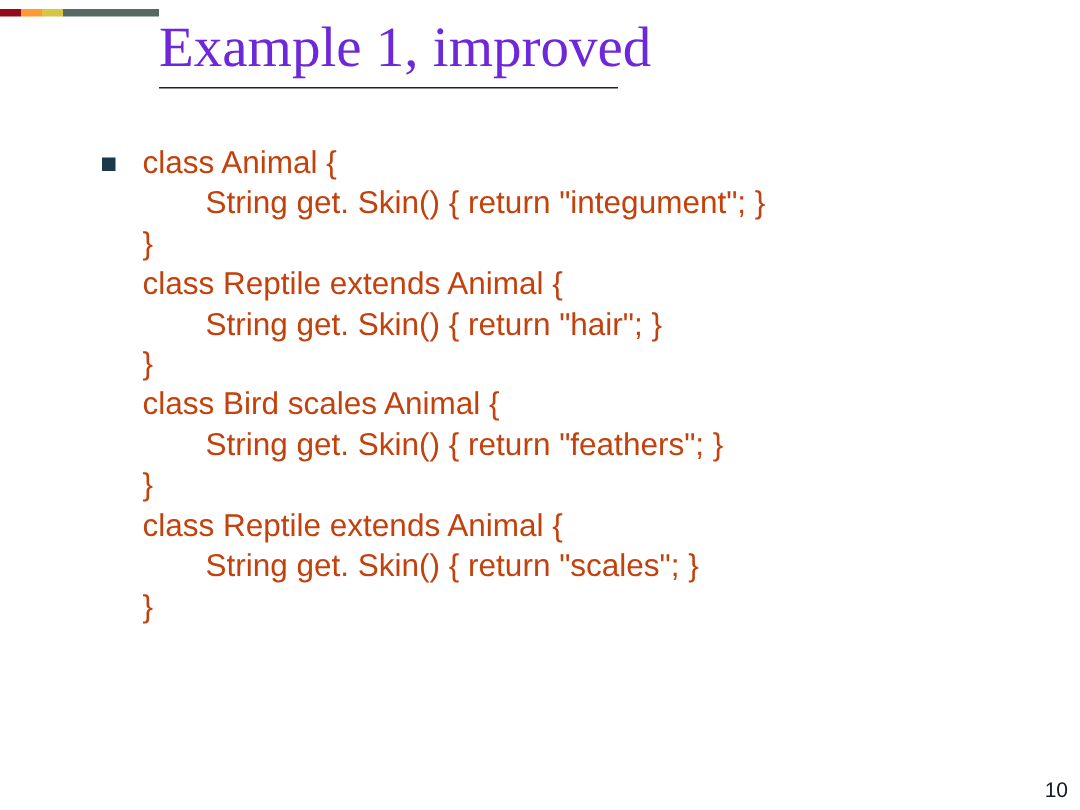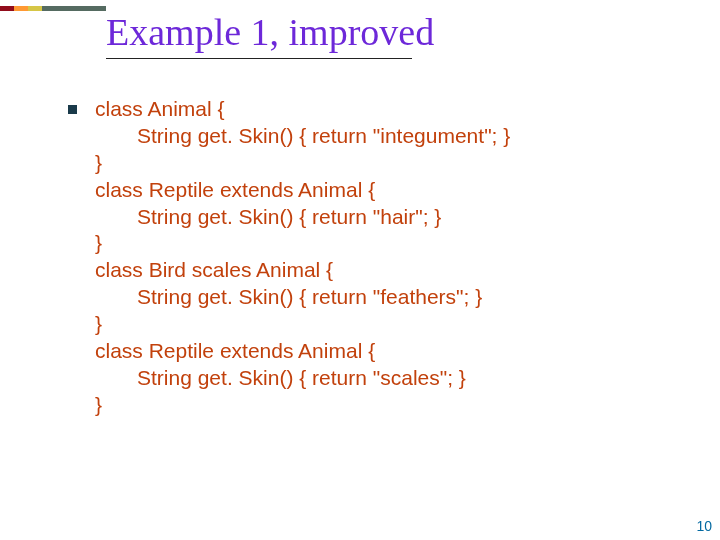--- a/index.html
+++ b/index.html
@@ -65,21 +65,21 @@
   .code {
     white-space: pre;
   }
   .indent { padding-left: 42px; display: block; }
   .page-num {
     position: absolute;
     right: 8px;
     bottom: 6px;
     font-family: Arial, sans-serif;
     font-size: 14px;
-    color: #0369a1;
+    color: #0f172a;
   }
 </style>
 </head>
 <body>
 
 <div class="accent-bar">
   <div class="seg1"></div>
   <div class="seg2"></div>
   <div class="seg3"></div>
   <div class="seg4"></div>

